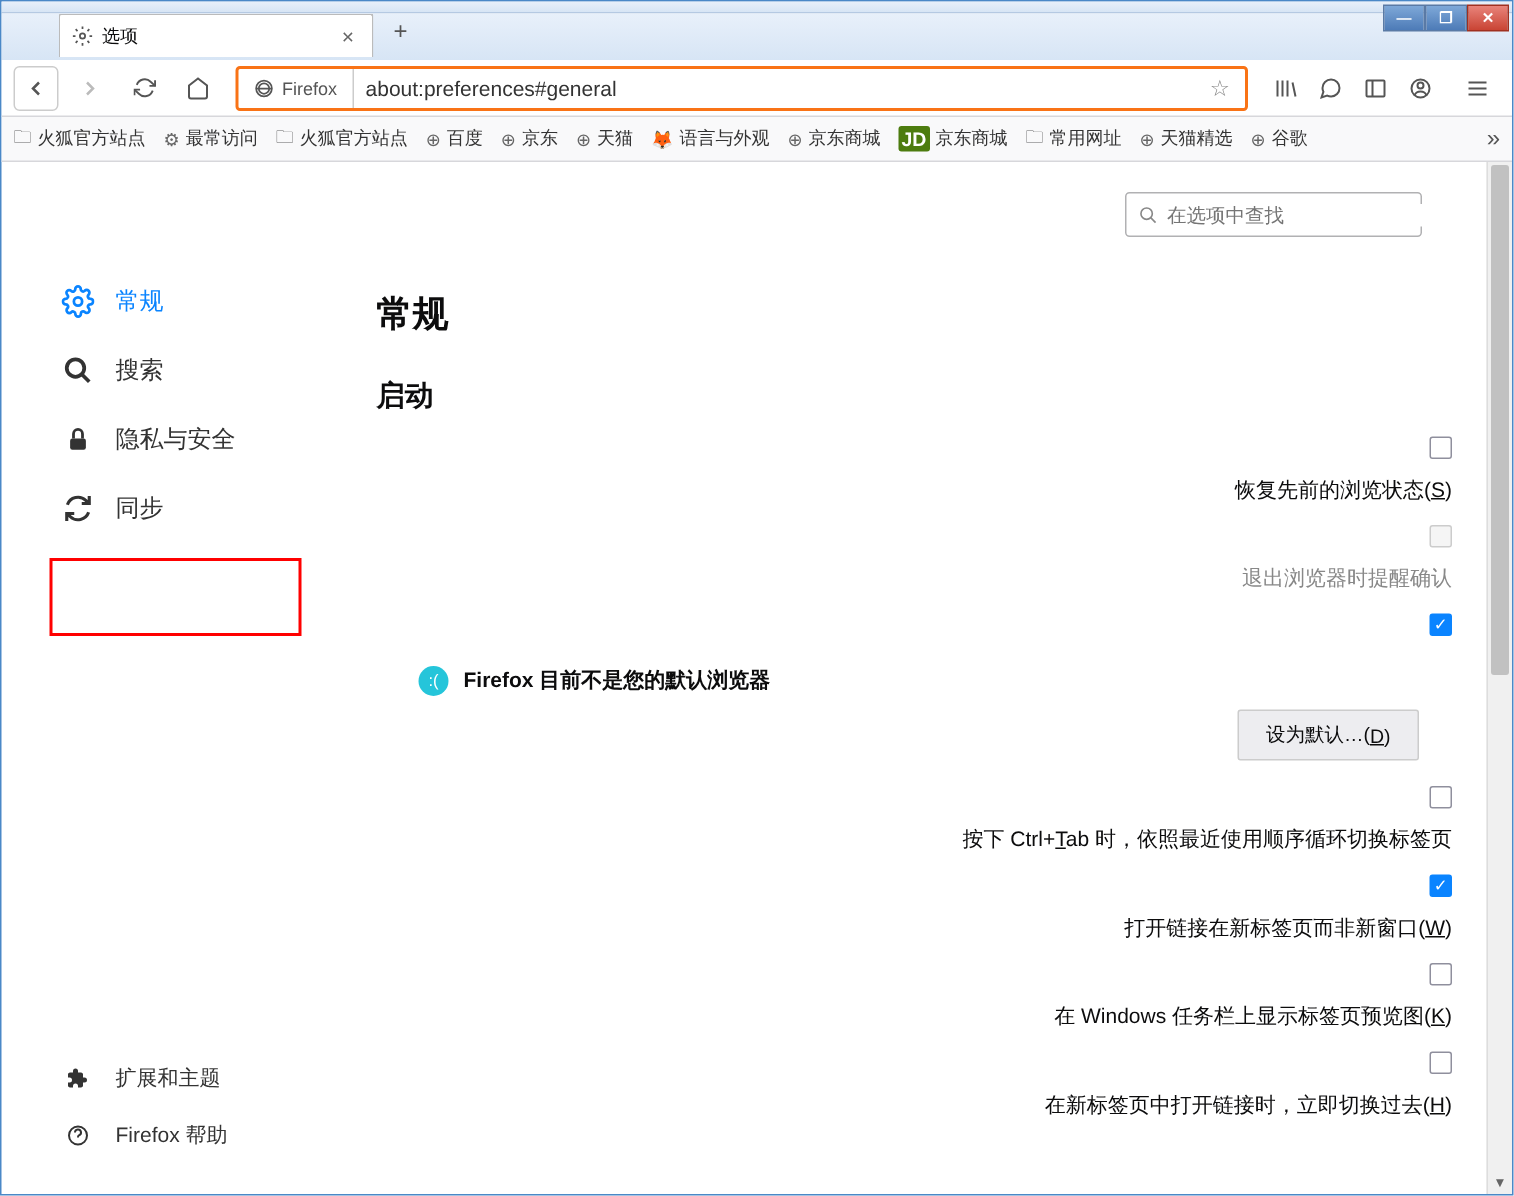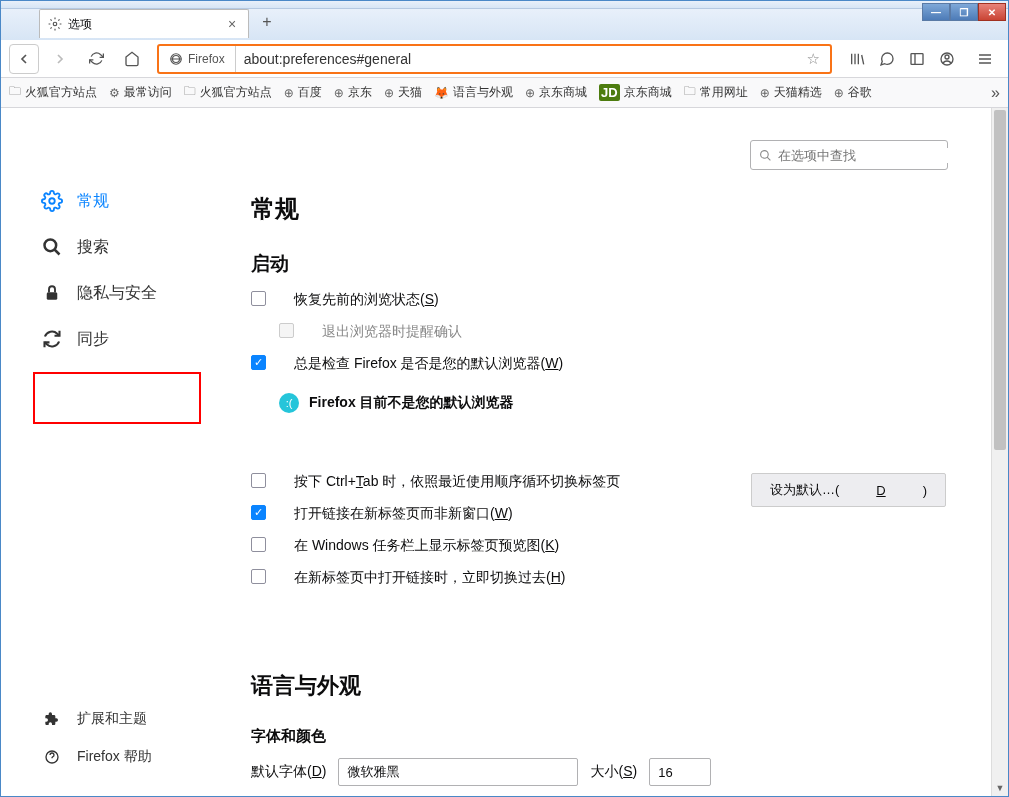--- a/index.html
+++ b/index.html
@@ -50,37 +50,37 @@
   .side-item { display: flex; align-items: center; gap: 14px; padding: 12px 10px; font-size: 16px; color: #333; cursor: pointer; border-radius: 3px; }
   .side-item.active { color: #0a84ff; }
   .side-icon { width: 22px; height: 22px; display: flex; align-items: center; justify-content: center; font-size: 18px; }
   .side-bottom { position: absolute; bottom: 20px; left: 30px; }
   .side-bottom .side-item { font-size: 14px; padding: 8px 10px; }
   .side-bottom .side-icon { font-size: 15px; }
   .highlight-box { position: absolute; border: 2px solid #ff0000; top: 264px; left: 32px; width: 168px; height: 52px; pointer-events: none; z-index: 10; }
   
   
   .main { flex: 1; padding: 20px 40px 0 30px; overflow: hidden; position: relative; }
-  .search-box { position: absolute; right: 60px; top: 20px; width: 198px; height: 30px; border: 1px solid #b1b1b3; border-radius: 3px; display: flex; align-items: center; padding: 0 8px; gap: 6px; margin-top: 12px; }
+  .search-box { position: absolute; right: 60px; top: 20px; width: 198px; height: 30px; border: 1px solid #b1b1b3; border-radius: 3px; display: flex; align-items: center; padding: 0 8px; gap: 6px; }
   .search-box input { border: none; outline: none; flex: 1; font-size: 13px; color: #888; }
   .search-icon { color: #888; font-size: 13px; }
   
   h1 { font-size: 24px; font-weight: 600; margin: 65px 0 26px 0; }
   h2 { font-size: 19px; font-weight: 700; margin: 0 0 14px 0; }
   h3 { font-size: 15px; font-weight: 700; margin: 0 0 12px 0; }
   
-  .check-row { display: flex; align-items: flex-start; gap: 28px; margin-bottom: 14px; font-size: 14px; }
+  .check-row { display: flex; align-items: flex-end; gap: 12px; margin-bottom: 14px; font-size: 14px; flex-direction: column; }
   .check-row.indented { margin-left: 28px; color: #888; }
   .checkbox { width: 15px; height: 15px; border: 1px solid #8f8f9d; border-radius: 2px; background: #fff; display: inline-flex; align-items: center; justify-content: center; flex-shrink: 0; }
   .checkbox.checked { background: #0a84ff; border-color: #0a84ff; color: #fff; font-size: 11px; }
   .checkbox.disabled { border-color: #ccc; background: #f5f5f5; }
   
   .status-row { display: flex; align-items: center; gap: 10px; margin: 20px 0 0 28px; font-size: 14px; }
   .sad-icon { width: 20px; height: 20px; border-radius: 50%; background: #25c5da; display: flex; align-items: center; justify-content: center; color: #fff; font-size: 11px; }
-  .btn { position: absolute; right: 62px; height: 15px; padding: 16px 18px; background: #ededf0; border: 1px solid #ccc; border-radius: 2px; font-size: 13px; display: flex; align-items: center; gap: 37px; }
+  .btn { position: absolute; right: 62px; height: 15px; padding: 16px 18px; background: #ededf0; border: 1px solid #ccc; border-radius: 2px; font-size: 13px; display: flex; align-items: center; }
   .btn-default { top: 365px; }
   
   .section-gap { height: 60px; }
   .section-gap2 { height: 70px; }
   
   .font-row { display: flex; align-items: center; gap: 12px; font-size: 14px; margin-top: 10px; }
   .dropdown { height: 28px; border: 1px solid #b1b1b3; border-radius: 2px; background: #fff; display: flex; align-items: center; padding: 0 8px; gap: 8px; font-size: 13px; justify-content: space-between; }
   .dd-font { width: 240px; }
   .dd-size { width: 62px; }
   
@@ -307,21 +307,20 @@
     <div class="check-row">
       <span class="checkbox"></span>
       <span><span>恢复先前的浏览状态(</span><u>S</u><span>)</span></span>
     </div>
     <div class="check-row indented">
       <span class="checkbox disabled"></span>
       <span>退出浏览器时提醒确认</span>
     </div>
     <div class="check-row">
       <span class="checkbox checked">✓</span>
-      <span><span>总是检查 Firefox 是否是您的默认浏览器(</span><u>W</u><span>)</span></span>
     </div>
     <div class="status-row">
       <span class="sad-icon">:(</span>
       <b>Firefox 目前不是您的默认浏览器</b>
     </div>
     <div class="btn btn-default">
       <span>设为默认…(</span>
         <u>D</u>
         <span>)</span>
     </div>

